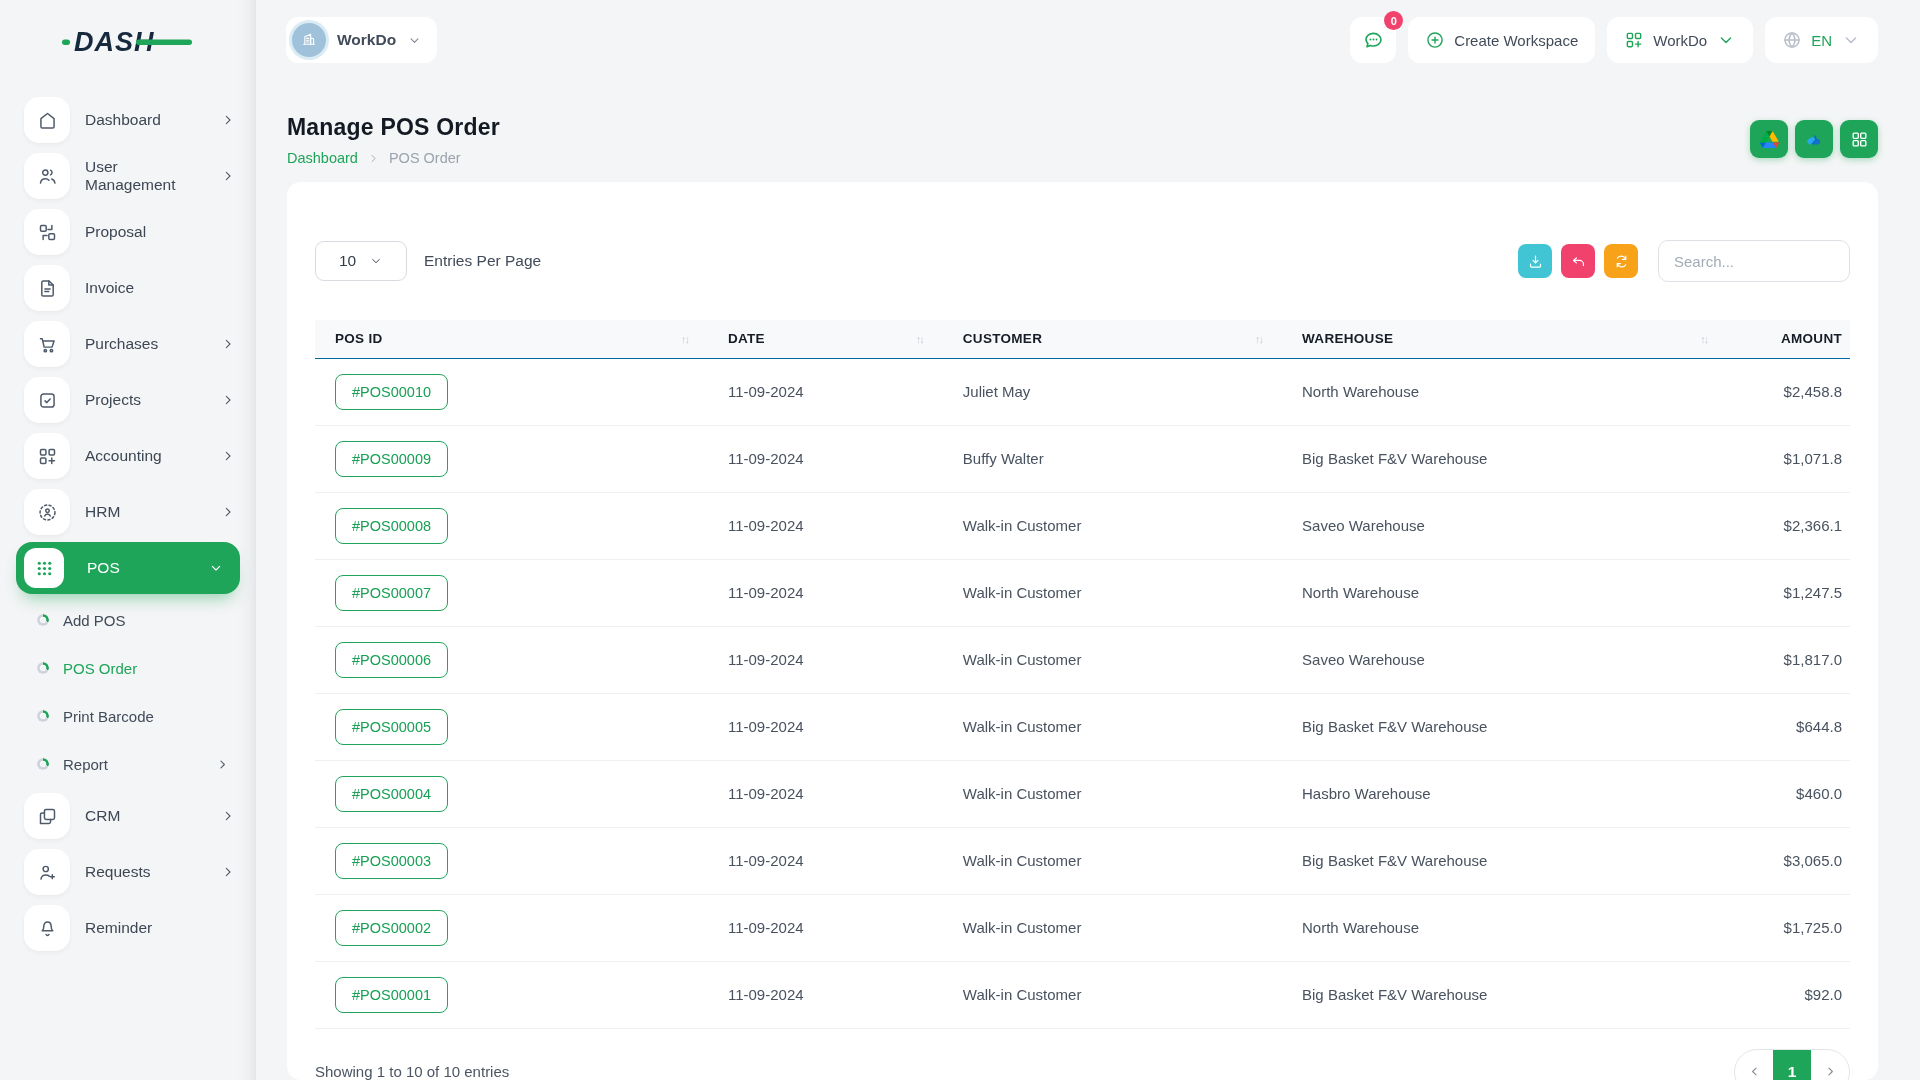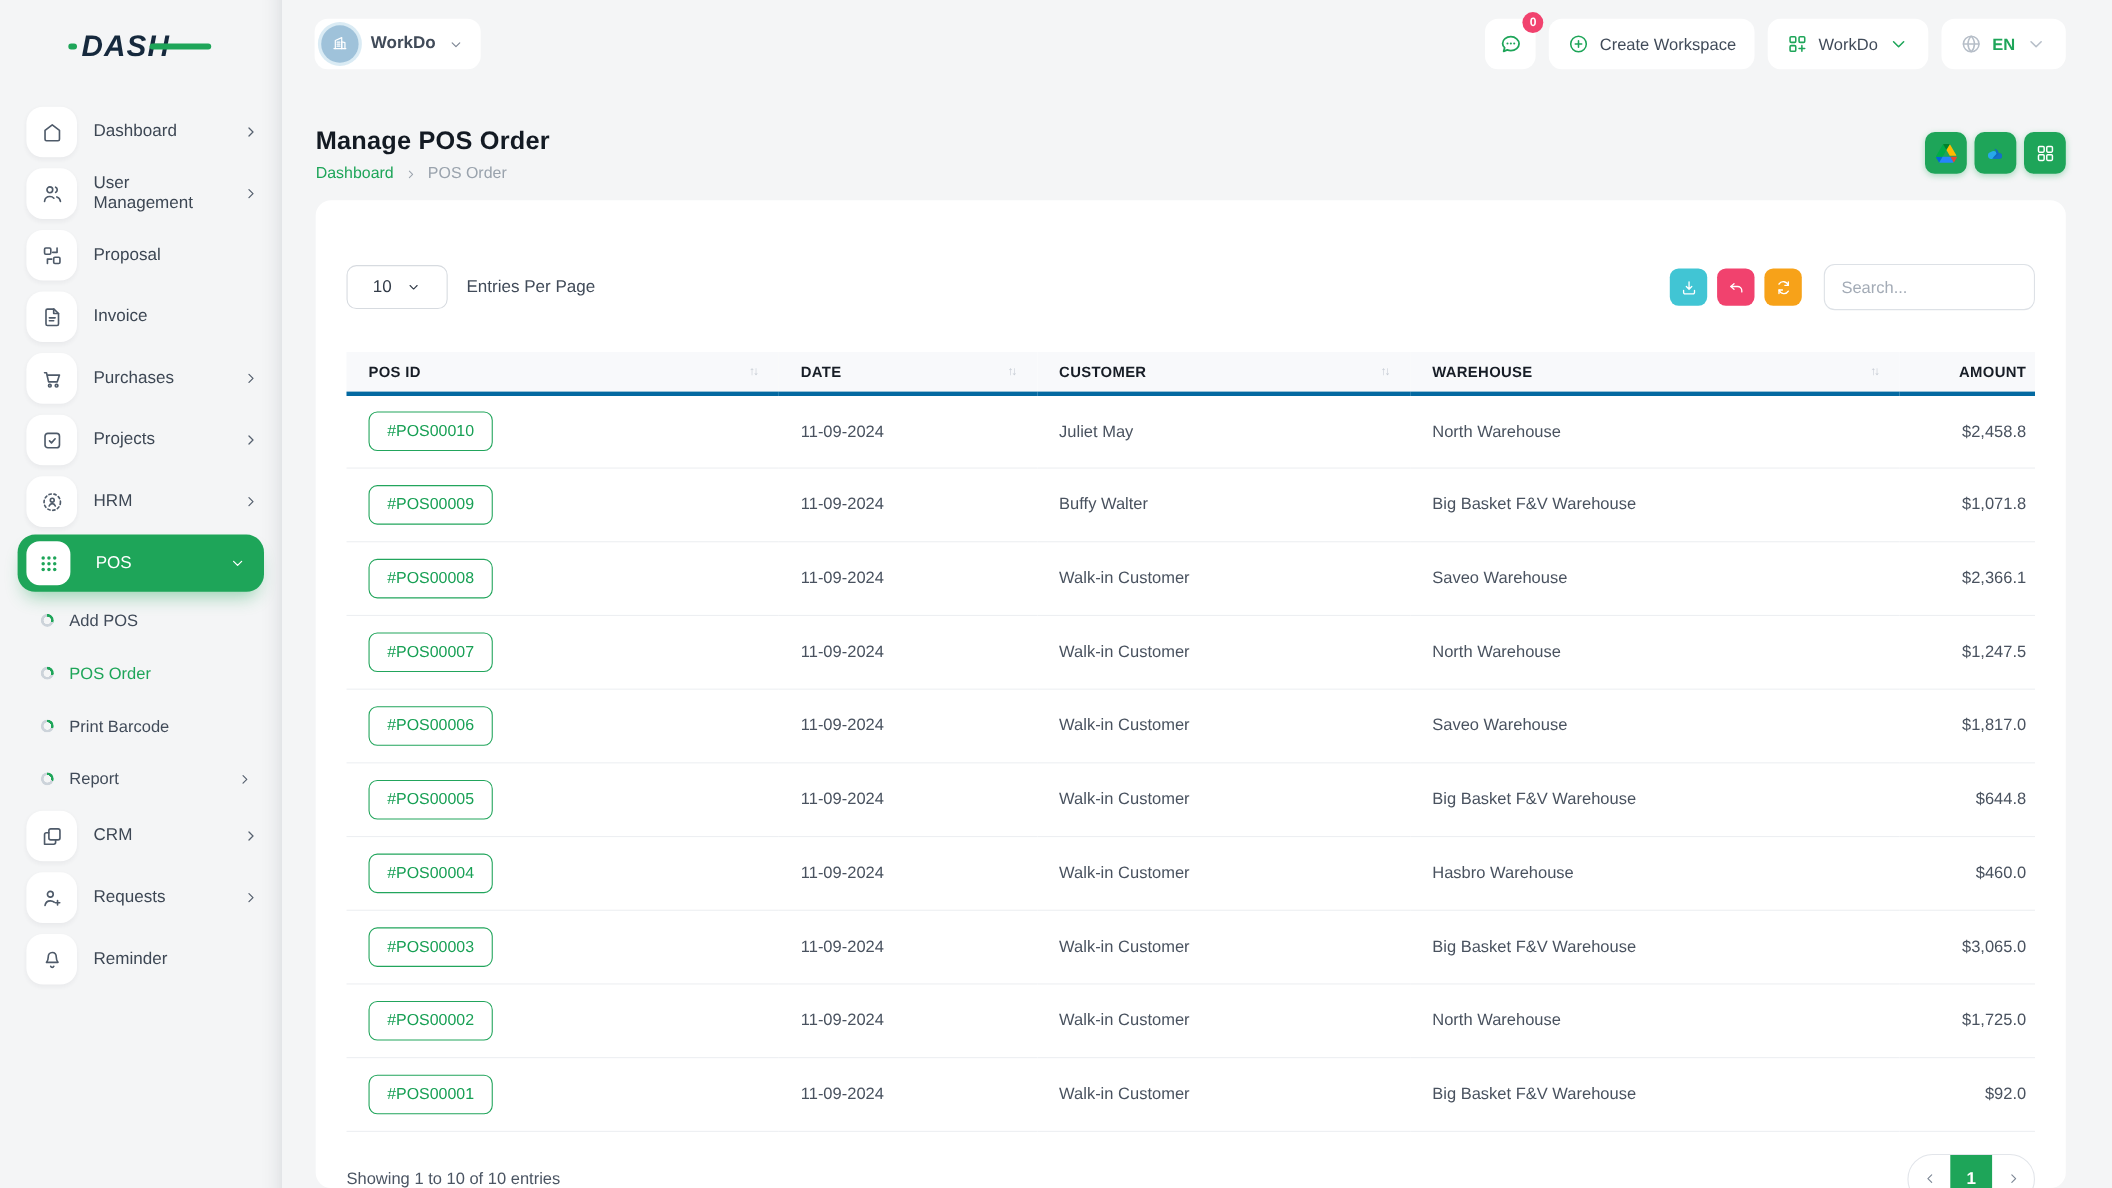--- a/index.html
+++ b/index.html
@@ -39,21 +39,21 @@
   .avatar .ic{width:20px;height:20px}
   .ws-name{font-size:15.5px;color:#414b59;font-weight:600}
   .chev{width:15px;height:15px;color:#7d8694}
   .top-right{margin-left:auto;display:flex;align-items:center;gap:12px}
   .msg-btn{width:46px;height:46px;border-radius:12px;position:relative;justify-content:center}
   .msg-btn .ic{width:23px;height:23px;color:#1ea559}
   .badge{position:absolute;top:-6px;right:-7px;min-width:19px;height:19px;border-radius:10px;background:#f1426e;color:#fff;font-size:11px;font-weight:700;display:flex;align-items:center;justify-content:center;padding:0 5px}
   .create-pill,.menu-pill,.lang-pill{height:46px;padding:0 17px;gap:9px;font-size:15px;color:#414b59}
   .create-pill .ic,.menu-pill .ic{width:20px;height:20px;color:#1ea559}
   .lang-pill .ic{width:20px;height:20px;color:#b6bec8}
-  .lang-code{color:#1ea559;font-weight:700}
+  .lang-code{color:#1ea559;font-weight:400}
 
   
   .content{flex:1;padding:10px 42px 0 31px;display:flex;flex-direction:column;min-height:0}
   .page-head{display:flex;align-items:flex-start;justify-content:space-between;margin-top:36px}
   .page-title{font-size:23px;font-weight:700;color:#131a23;letter-spacing:.2px}
   .breadcrumb{display:flex;align-items:center;gap:9px;margin-top:9px;font-size:14.5px}
   .bc-link{color:#1ea559;cursor:pointer}
   .bc-sep{width:13px;height:13px;color:#9aa3ad}
   .bc-current{color:#9aa3ad}
   .head-actions{display:flex;gap:7px;padding-top:6px}
@@ -67,21 +67,21 @@
   .select .chev{width:14px;height:14px;color:#333c49}
   .entries-label{margin-left:17px;font-size:15.5px;color:#414b59}
   .ctl-right{margin-left:auto;display:flex;align-items:center;gap:9px}
   .sq-btn{width:34px;height:34px;border-radius:8px;display:flex;align-items:center;justify-content:center;cursor:pointer}
   .sq-btn .ic{width:17px;height:17px;color:#fff}
   .search{width:192px;height:42px;border:1px solid #dde1e6;border-radius:10px;margin-left:11px;padding:0 15px;font-size:15px;color:#414b59;outline:none;font-family:inherit;background:#fff}
   .search::placeholder{color:#a3abb6}
 
   
   table{width:100%;border-collapse:collapse;margin-top:38px}
-  thead th{background:#f8f9fb;height:38px;padding:0 20px;font-size:13.5px;color:#171d26;text-align:left;font-weight:700;letter-spacing:.3px;border-bottom:4px solid #0369a1}
+  thead th{background:#f8f9fb;height:38px;padding:0 20px;font-size:13.5px;color:#171d26;text-align:left;font-weight:700;letter-spacing:.3px;border-bottom:1px solid #0369a1}
   .th-wrap{display:flex;align-items:center;justify-content:space-between;gap:8px}
   .th-wrap.right{justify-content:flex-end}
   .sort{font-size:11px;color:#c6ccd4;letter-spacing:-2px;font-weight:400}
   tbody td{border-bottom:1px solid #edeff2;height:67px;padding:0 20px;font-size:15px;color:#49525f;background:#fff}
   td.amt,th.amt{text-align:right;padding-right:8px}
   .pos-btn{display:inline-block;padding:9px 16px;border:1.5px solid #22a55c;border-radius:8px;color:#18a055;font-size:14.5px;background:#fff;cursor:pointer}
 
   
   .tfoot{display:flex;align-items:center;justify-content:space-between;margin-top:20px}
   .summary{font-size:15px;color:#4b5563}
@@ -180,20 +180,38 @@
       <div class="nav-item">
         <span class="icon-box">
           <span class="ic">
             <svg viewBox="0 0 24 24" fill="none" stroke="currentColor" stroke-width="1.7" stroke-linecap="round" stroke-linejoin="round">
               <rect x="4.5" y="4.5" width="15" height="15" rx="3"></rect>
               <path d="m9.2 12.4 2 2 3.8-4.2"></path>
             </svg>
           </span>
         </span>
         <span class="nav-label">Projects</span>
+        <span class="ic nav-chev">
+          <svg viewBox="0 0 24 24" fill="none" stroke="currentColor" stroke-width="1.7" stroke-linecap="round" stroke-linejoin="round">
+            <path d="m9.5 6.5 5.5 5.5-5.5 5.5"></path>
+          </svg>
+        </span>
+      </div>
+      <div class="nav-item">
+        <span class="icon-box">
+          <span class="ic">
+            <svg viewBox="0 0 24 24" fill="none" stroke="currentColor" stroke-width="1.7" stroke-linecap="round" stroke-linejoin="round">
+              <rect x="4" y="4" width="6.2" height="6.2" rx="1.3"></rect>
+              <rect x="13.8" y="4" width="6.2" height="6.2" rx="1.3"></rect>
+              <rect x="4" y="13.8" width="6.2" height="6.2" rx="1.3"></rect>
+              <path d="M16.9 13.8V20M13.8 16.9H20"></path>
+            </svg>
+          </span>
+        </span>
+        <span class="nav-label">Accounting</span>
         <span class="ic nav-chev">
           <svg viewBox="0 0 24 24" fill="none" stroke="currentColor" stroke-width="1.7" stroke-linecap="round" stroke-linejoin="round">
             <path d="m9.5 6.5 5.5 5.5-5.5 5.5"></path>
           </svg>
         </span>
       </div>
       <div class="nav-item">
         <span class="icon-box">
           <span class="ic">
             <svg viewBox="0 0 24 24" fill="none" stroke="currentColor" stroke-width="1.7" stroke-linecap="round" stroke-linejoin="round">

